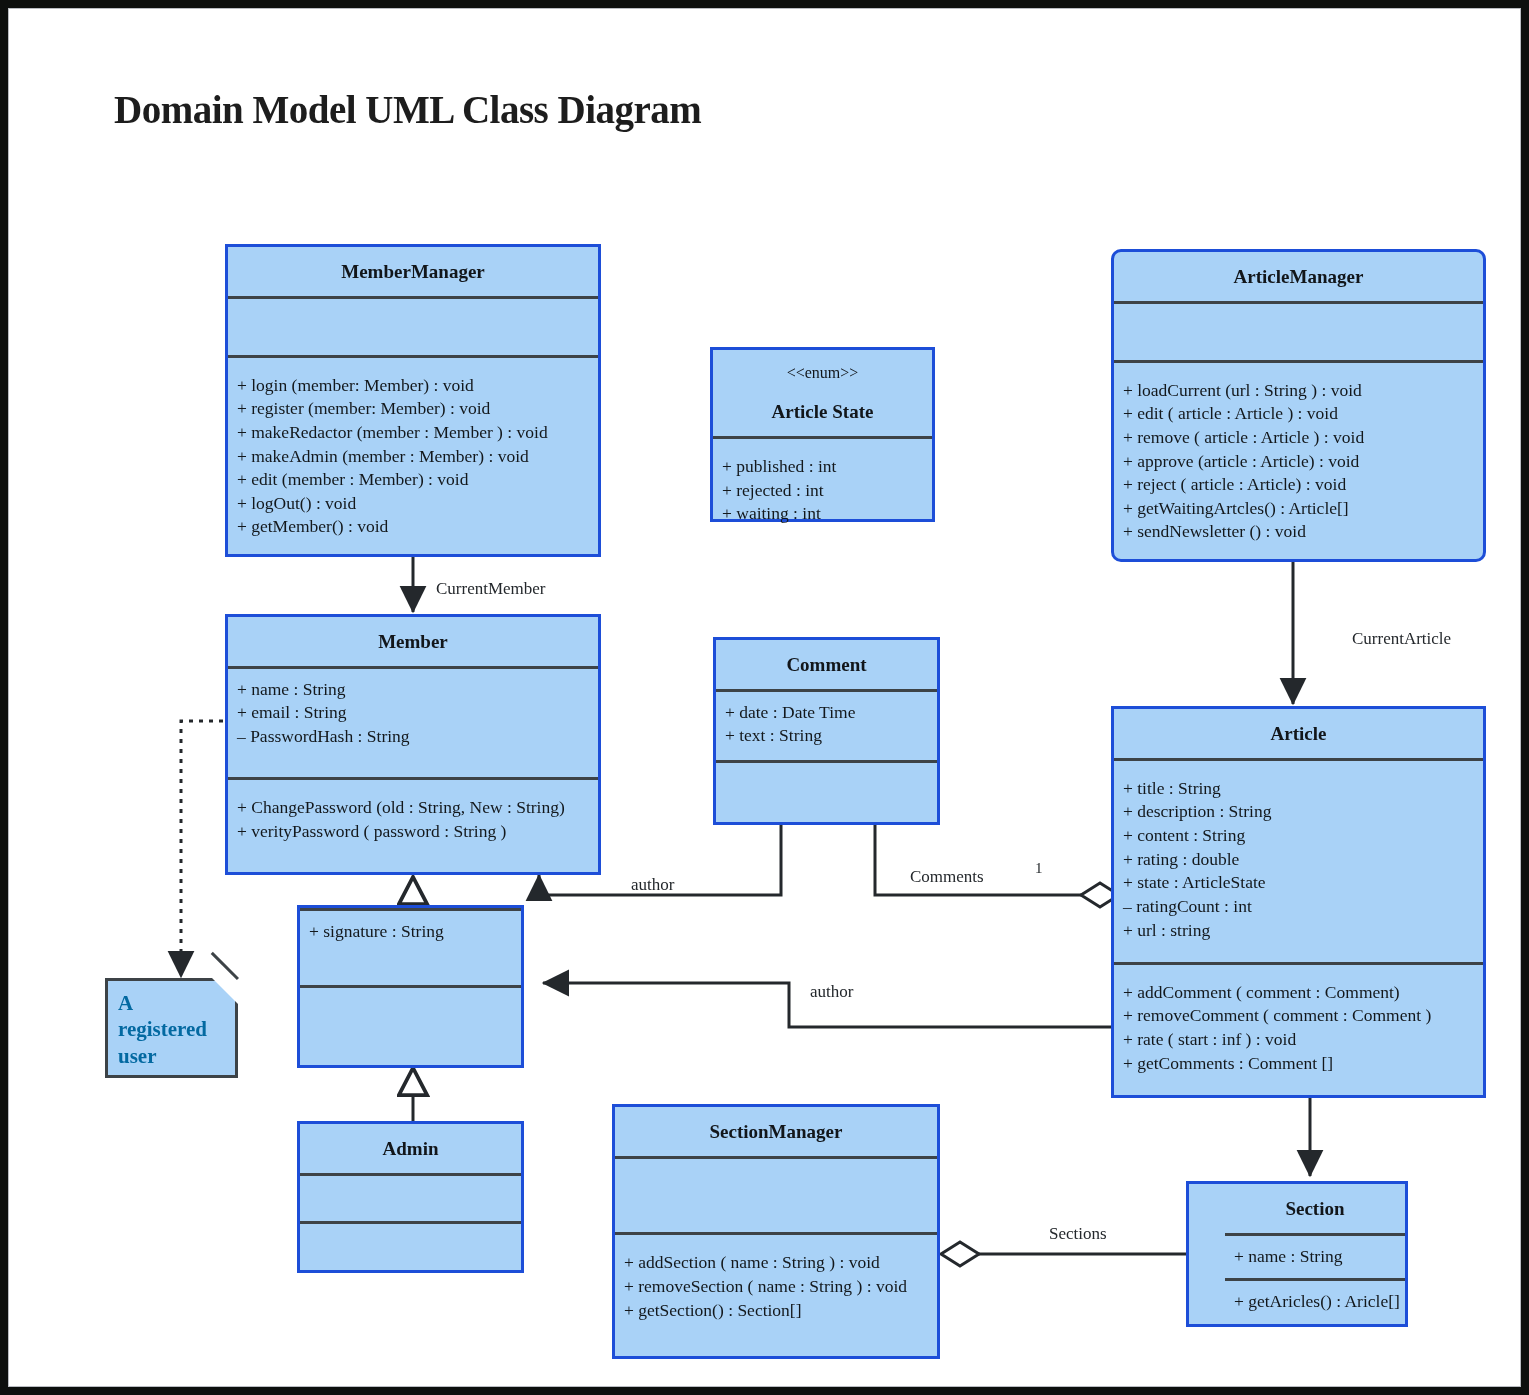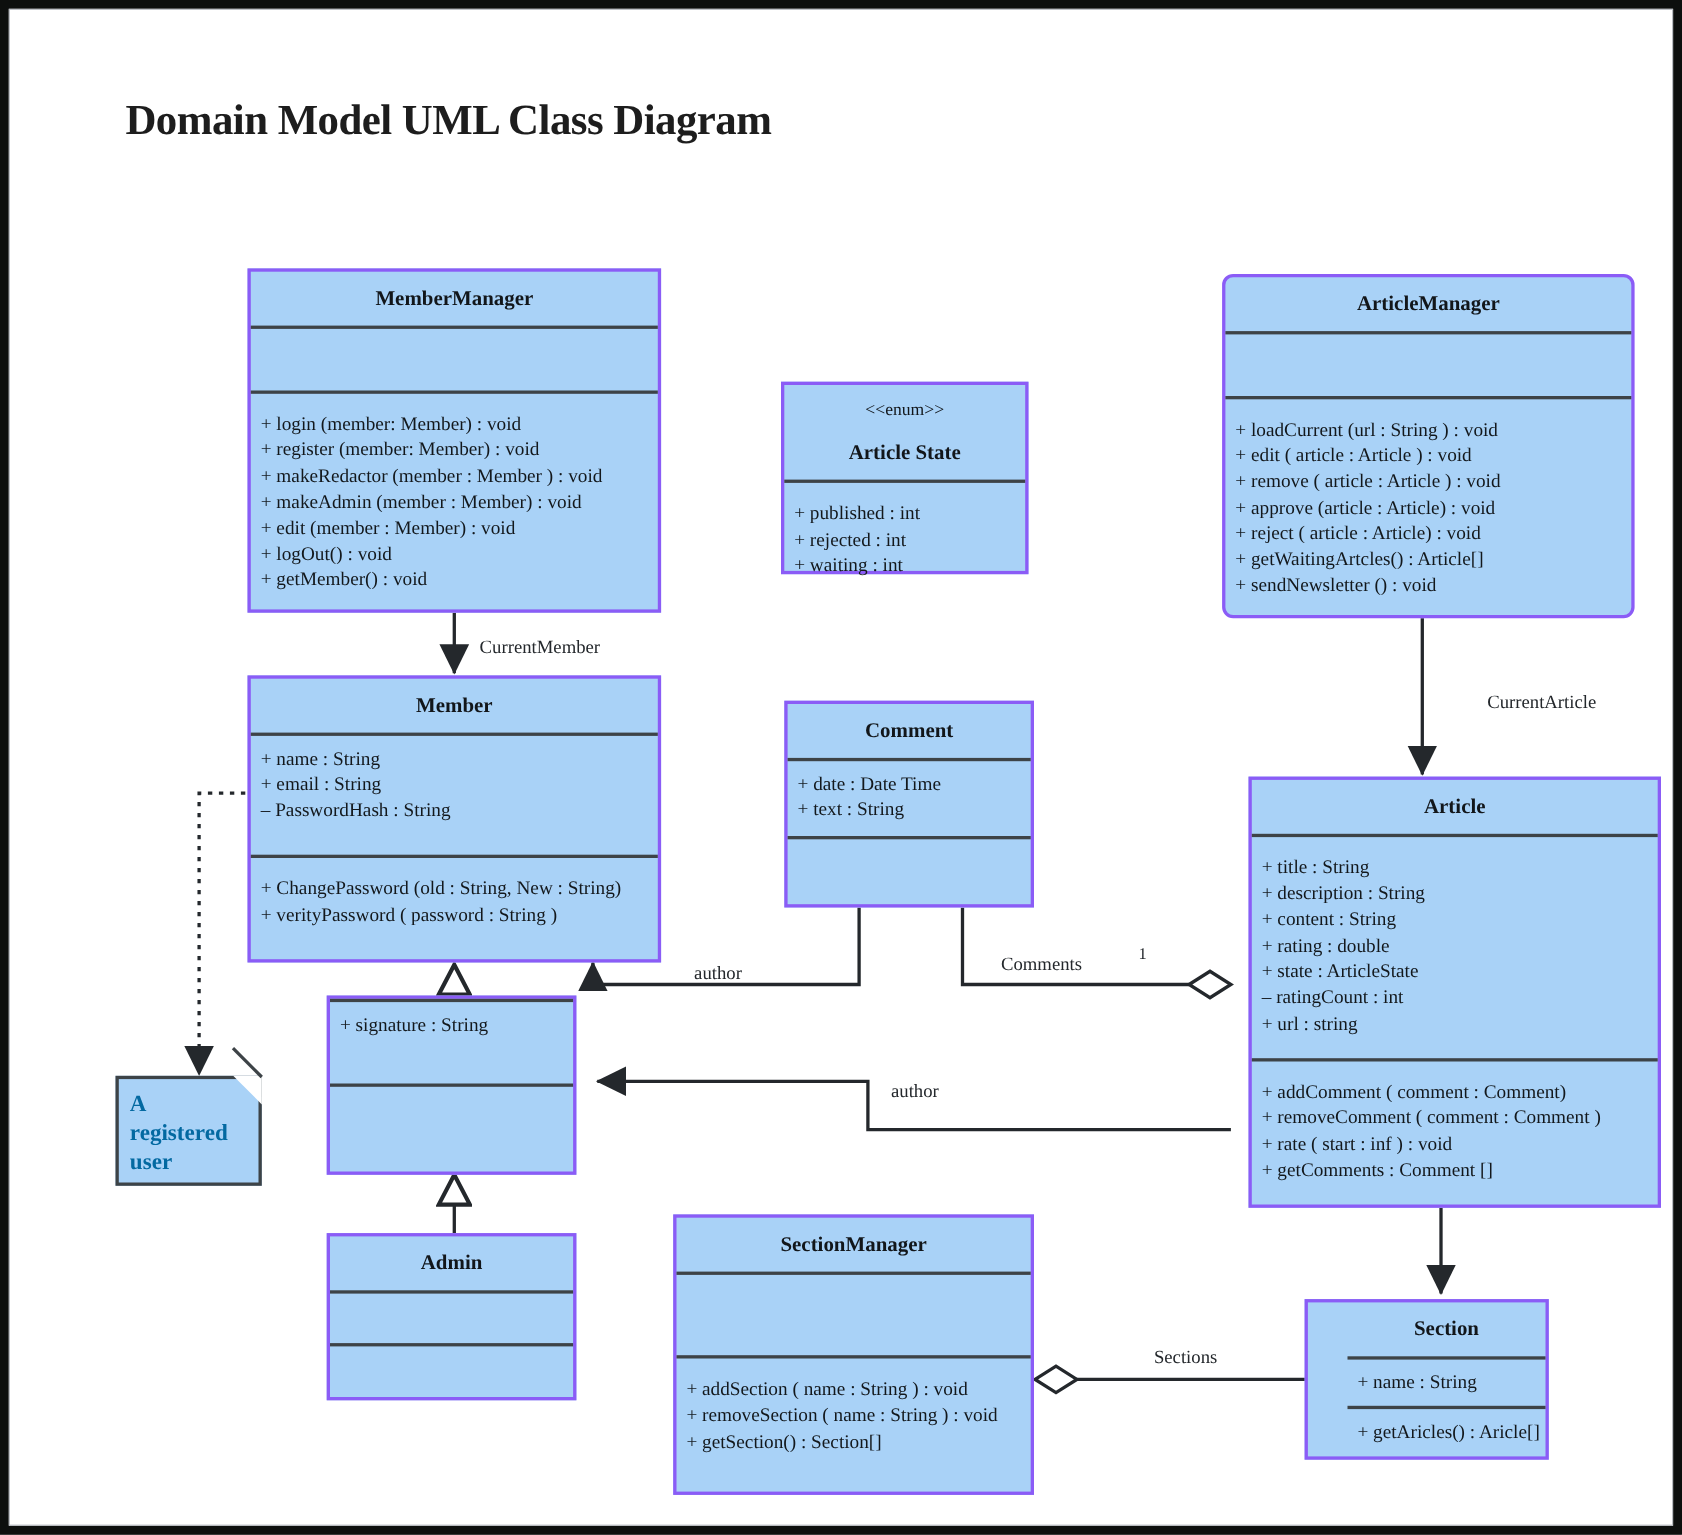--- a/index.html
+++ b/index.html
@@ -33,21 +33,21 @@
     font-size: 39px;
     font-weight: bold;
     letter-spacing: -0.5px;
     color: #1d1d1d;
     white-space: nowrap;
   }
   
   .uml-class {
     position: absolute;
     background: #a9d2f7;
-    border: 3px solid #8b5cf6;
+    border: 3px solid #1d4ed8;
     box-sizing: border-box;
     display: flex;
     flex-direction: column;
   }
   .uml-name {
     text-align: center;
     font-weight: bold;
     font-size: 19px;
     color: #12161a;
     padding: 14px 4px 13px 4px;
@@ -237,21 +237,21 @@
 
     <div class="uml-class" style="left:704px; top:628px; width:227px; height:188px;">
       <div class="uml-name">Comment</div>
       <div class="uml-sep uml-compartment">
         <div class="row">+  date : Date Time</div>
         <div class="row">+  text : String</div>
       </div>
       <div class="uml-sep uml-compartment empty" style="height:60px;"></div>
     </div>
 
-    <div class="uml-class" style="left:1102px; top:697px; width:375px; height:392px;margin-left:24px;">
+    <div class="uml-class" style="left:1102px; top:697px; width:375px; height:392px;">
       <div class="uml-name">Article</div>
       <div class="uml-sep uml-compartment pad-top">
         <div class="row">+ title : String</div>
         <div class="row">+ description : String</div>
         <div class="row">+ content : String</div>
         <div class="row">+ rating : double</div>
         <div class="row">+ state : ArticleState</div>
         <div class="row">–  ratingCount : int</div>
         <div class="row">+ url : string</div>
       </div>

